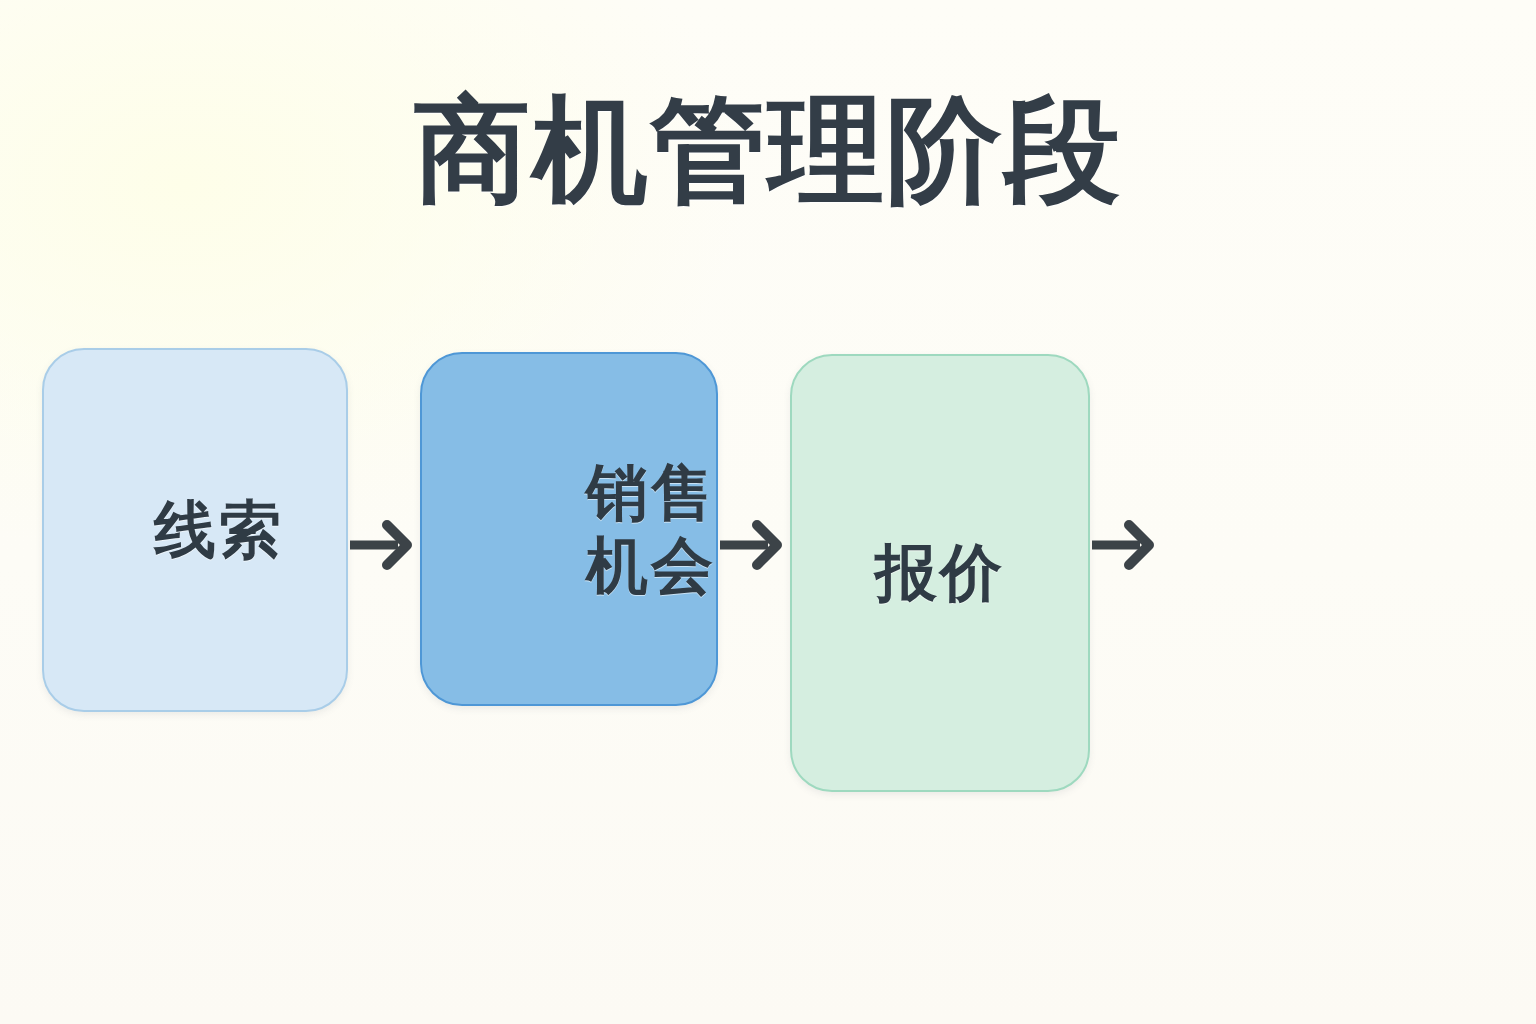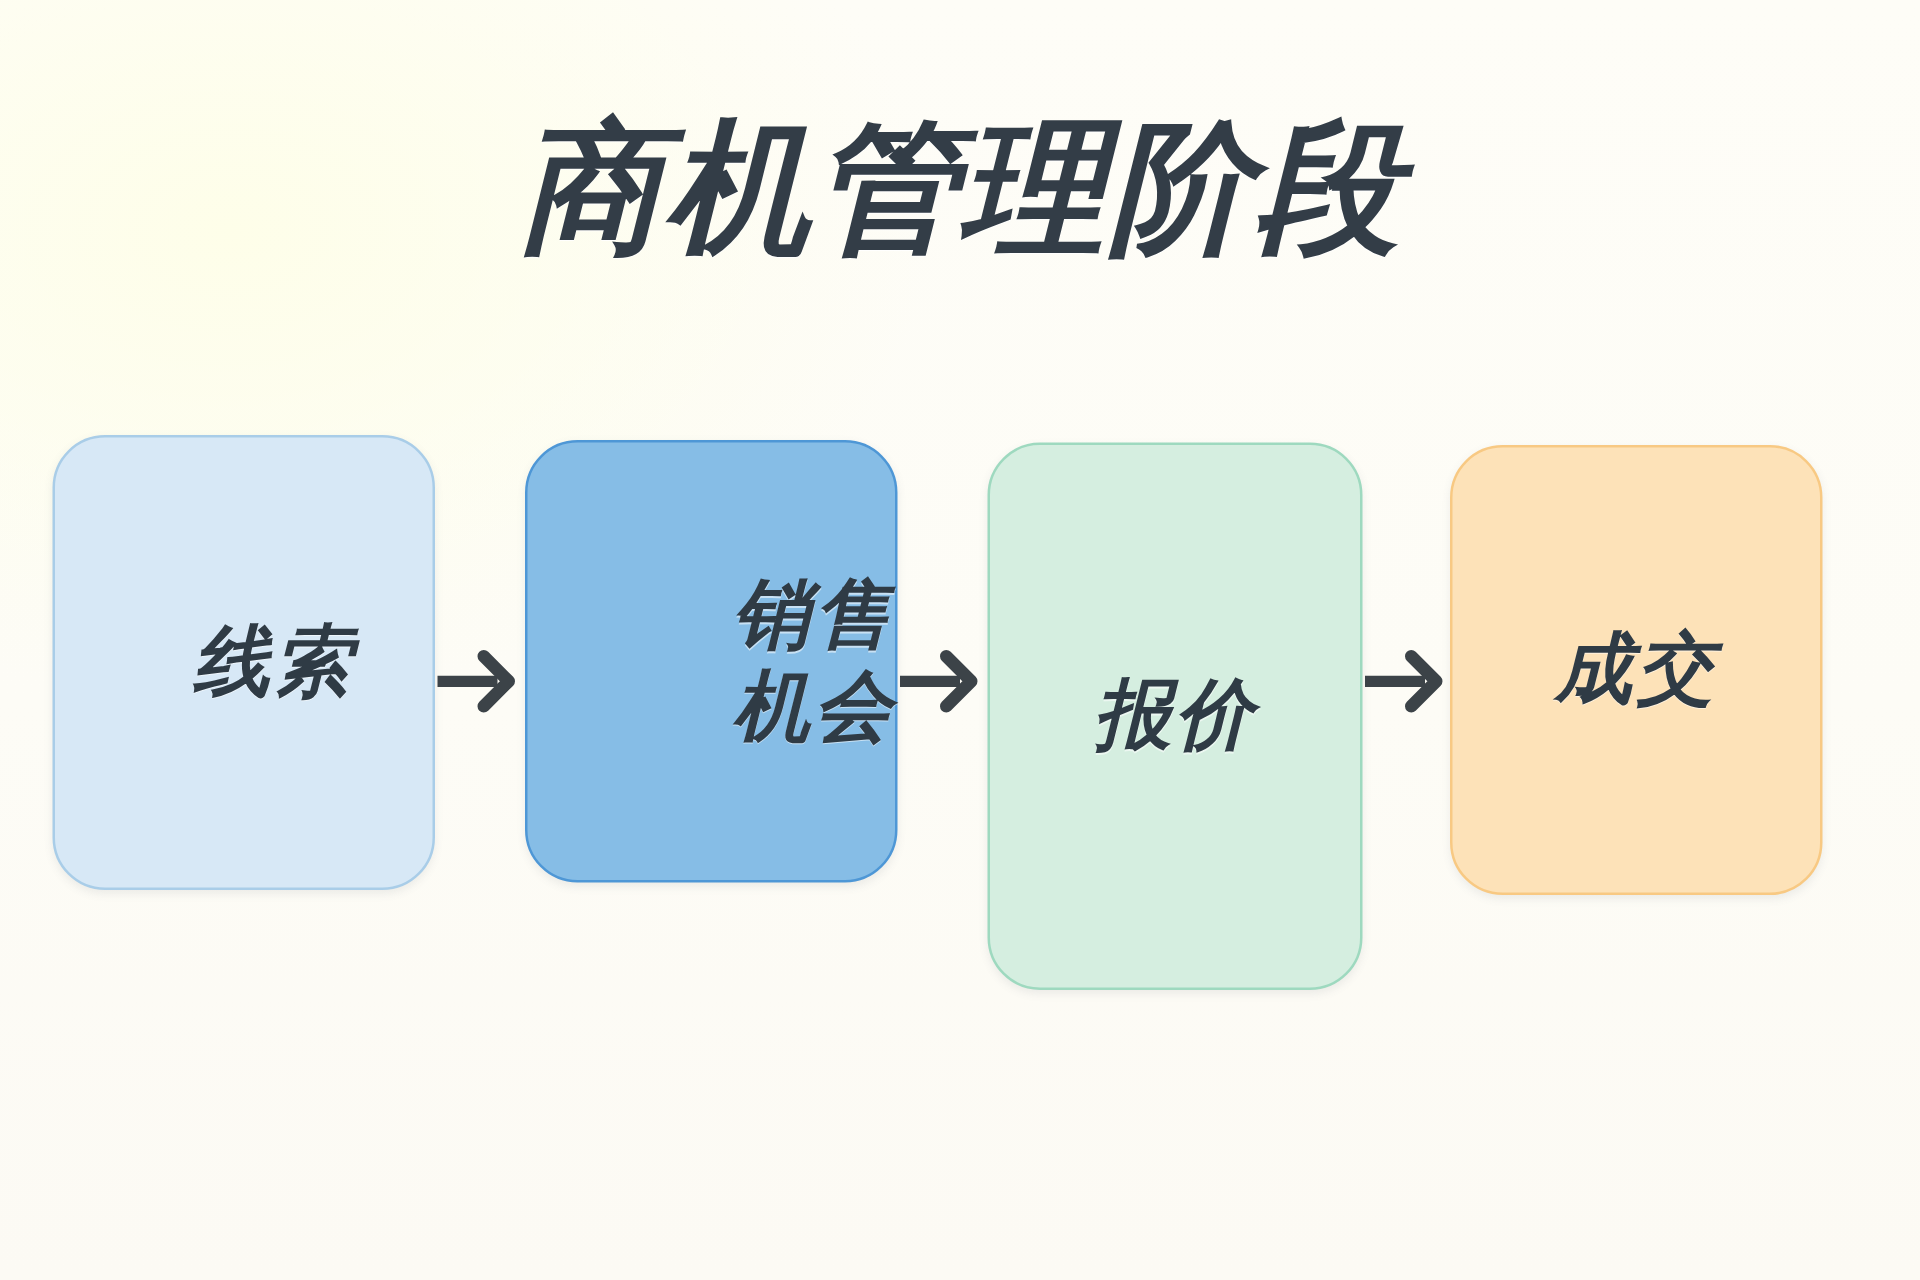--- a/index.html
+++ b/index.html
@@ -14,21 +14,20 @@
     font-family: "Liberation Sans", "DejaVu Sans", sans-serif;
   }
 
   #stage {
     position: relative;
     width: 1536px;
     height: 1024px;
     background:
       radial-gradient(ellipse 900px 600px at 12% 18%, #fefee9 0%, rgba(254,254,233,0) 62%),
       linear-gradient(180deg, #fefdf7 0%, #fdfcf6 55%, #fcfaf4 100%);
-    font-style: italic;
   }
 
   
   #title {
     position: absolute;
     left: 0;
     top: 88px;
     width: 1536px;
     text-align: center;
     font-size: 116px;
@@ -127,18 +126,15 @@
       <div class="node-label" style="color: rgb(47, 59, 69);">报价</div>
     </div>
 
     <div class="arrow a2">
       <svg viewBox="0 0 74 62" xmlns="http://www.w3.org/2000/svg">
         <line x1="2" y1="31" x2="50" y2="31" stroke="#3c4348" stroke-width="9" stroke-linecap="butt"></line>
         <polyline points="39,11 59,31 39,51" fill="none" stroke="#3c4348" stroke-width="10" stroke-linecap="round" stroke-linejoin="round"></polyline>
       </svg>
     </div>
 
-    <div class="node n3" style="background-color: rgb(253, 226, 184); border-color: rgb(248, 201, 131);">
-      <div class="node-label" style="color: rgb(47, 59, 69);">成交</div>
-    </div>
 
   </div>
 </div>
 
 </body></html>

